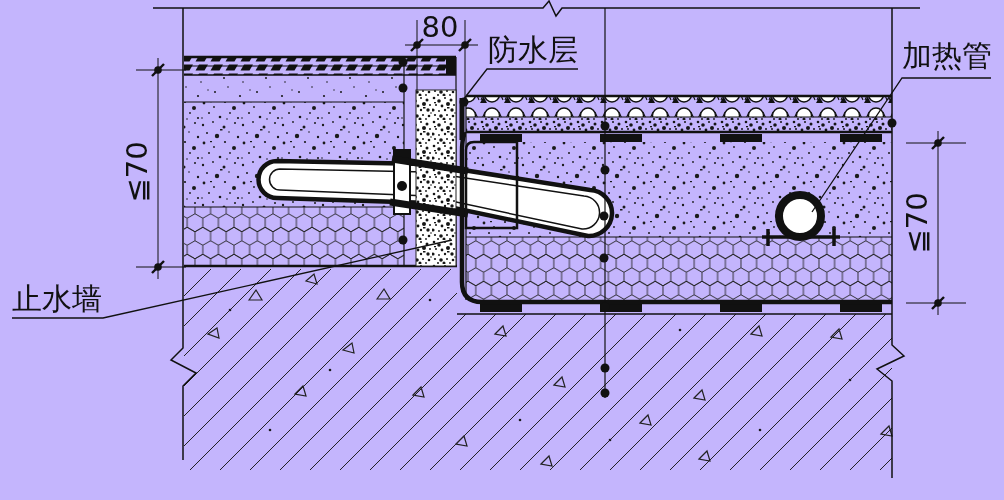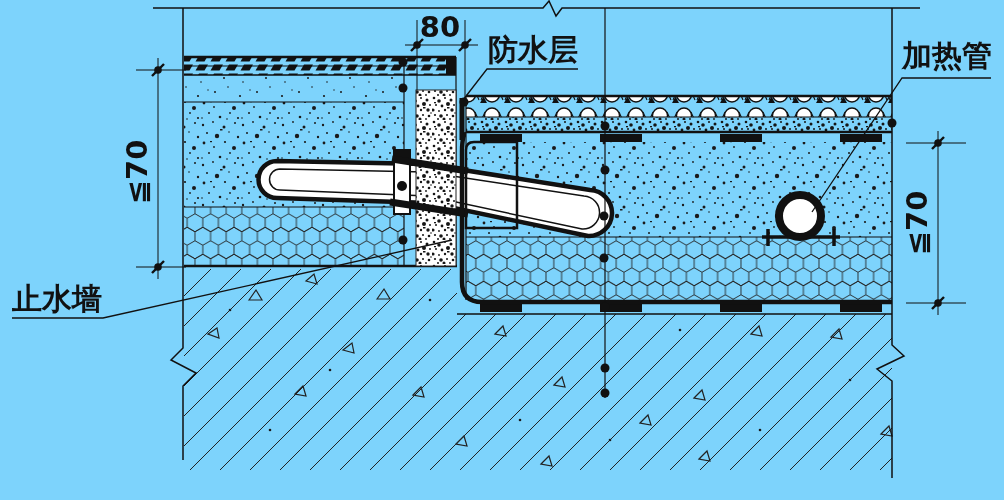--- a/index.html
+++ b/index.html
@@ -1,17 +1,17 @@
 <!DOCTYPE html>
 <html><head>
 <meta charset="utf-8">
 <style>
   html,body{margin:0;padding:0;background:#ffffff;}
-  .stage{width:1004px;height:500px;position:relative;background:#7dd3fc;overflow:hidden;
-         font-family:"Liberation Sans","DejaVu Sans",sans-serif;font-weight:bold;}
+  .stage{width:1004px;height:500px;position:relative;background:#c4b5fd;overflow:hidden;
+         font-family:"Liberation Sans","DejaVu Sans",sans-serif;}
   svg{display:block;}
   text{fill:#111;font-family:"DejaVu Sans","Liberation Sans",sans-serif;}
   .cjk{font-size:30px;}
   .dim{font-size:29px;}
 </style>
 </head>
 <body>
 
 <div class="stage">
 <svg width="1004" height="500" viewBox="0 0 1004 500" xmlns="http://www.w3.org/2000/svg">

